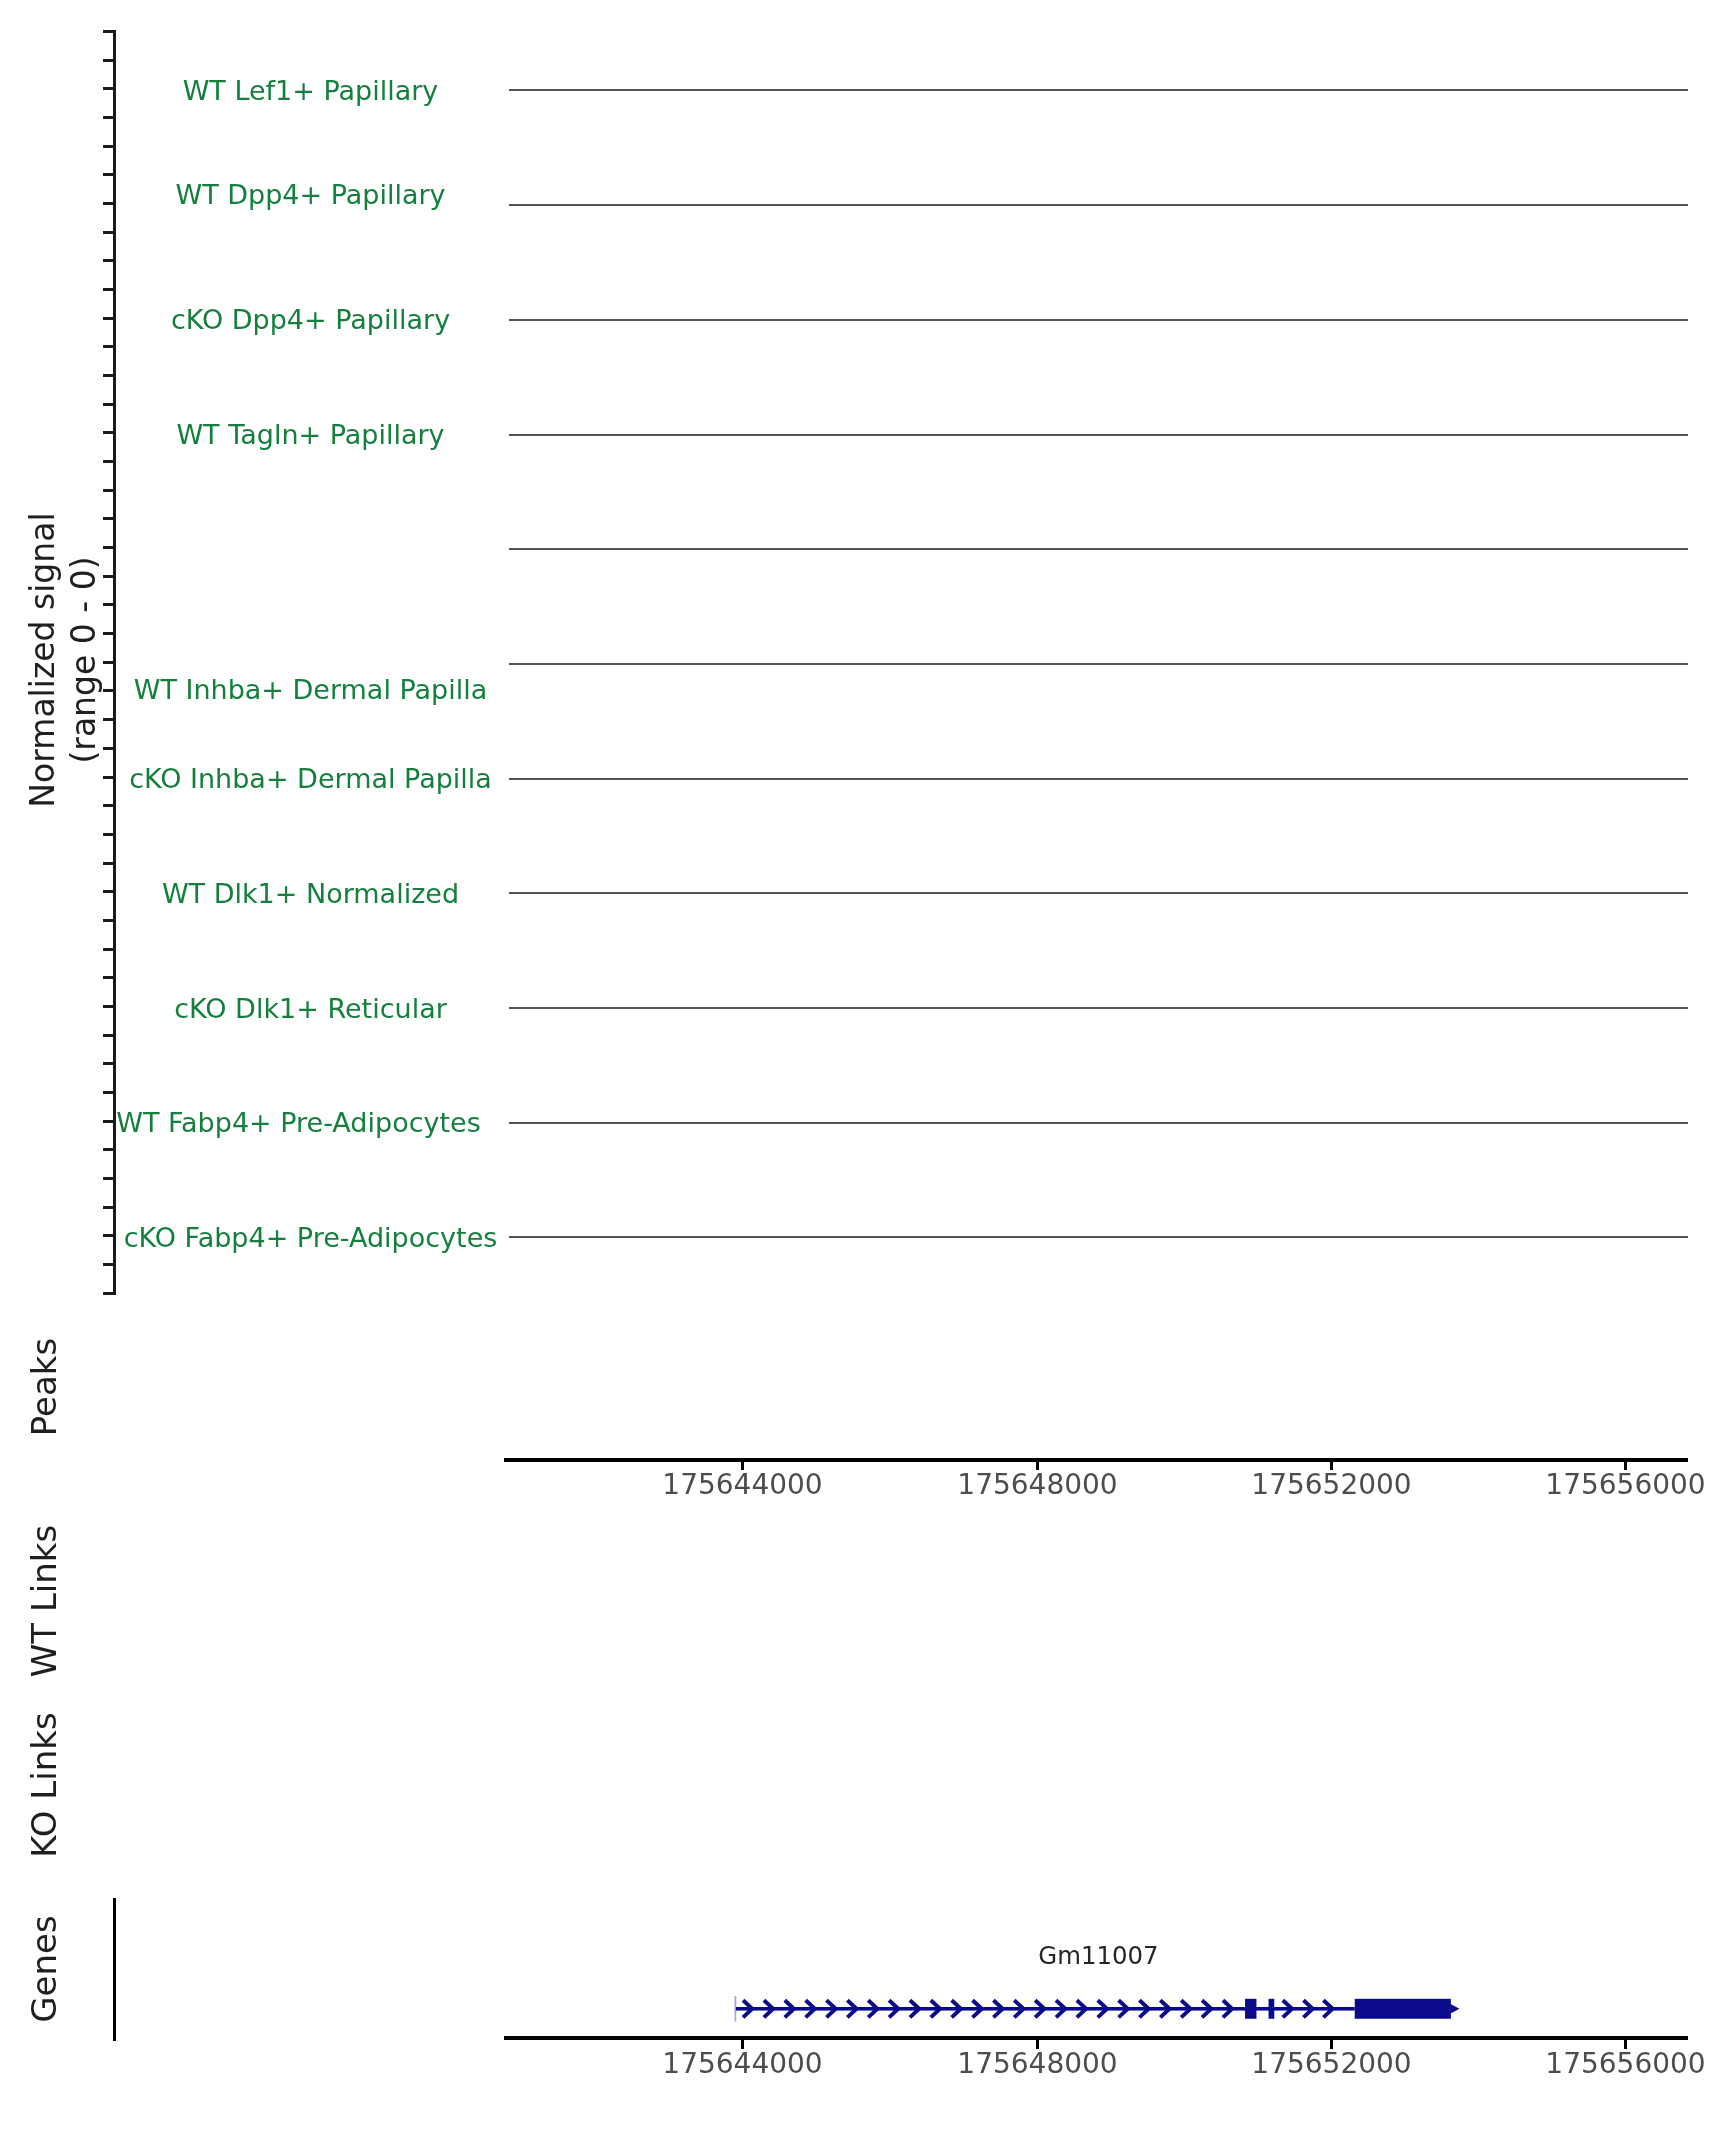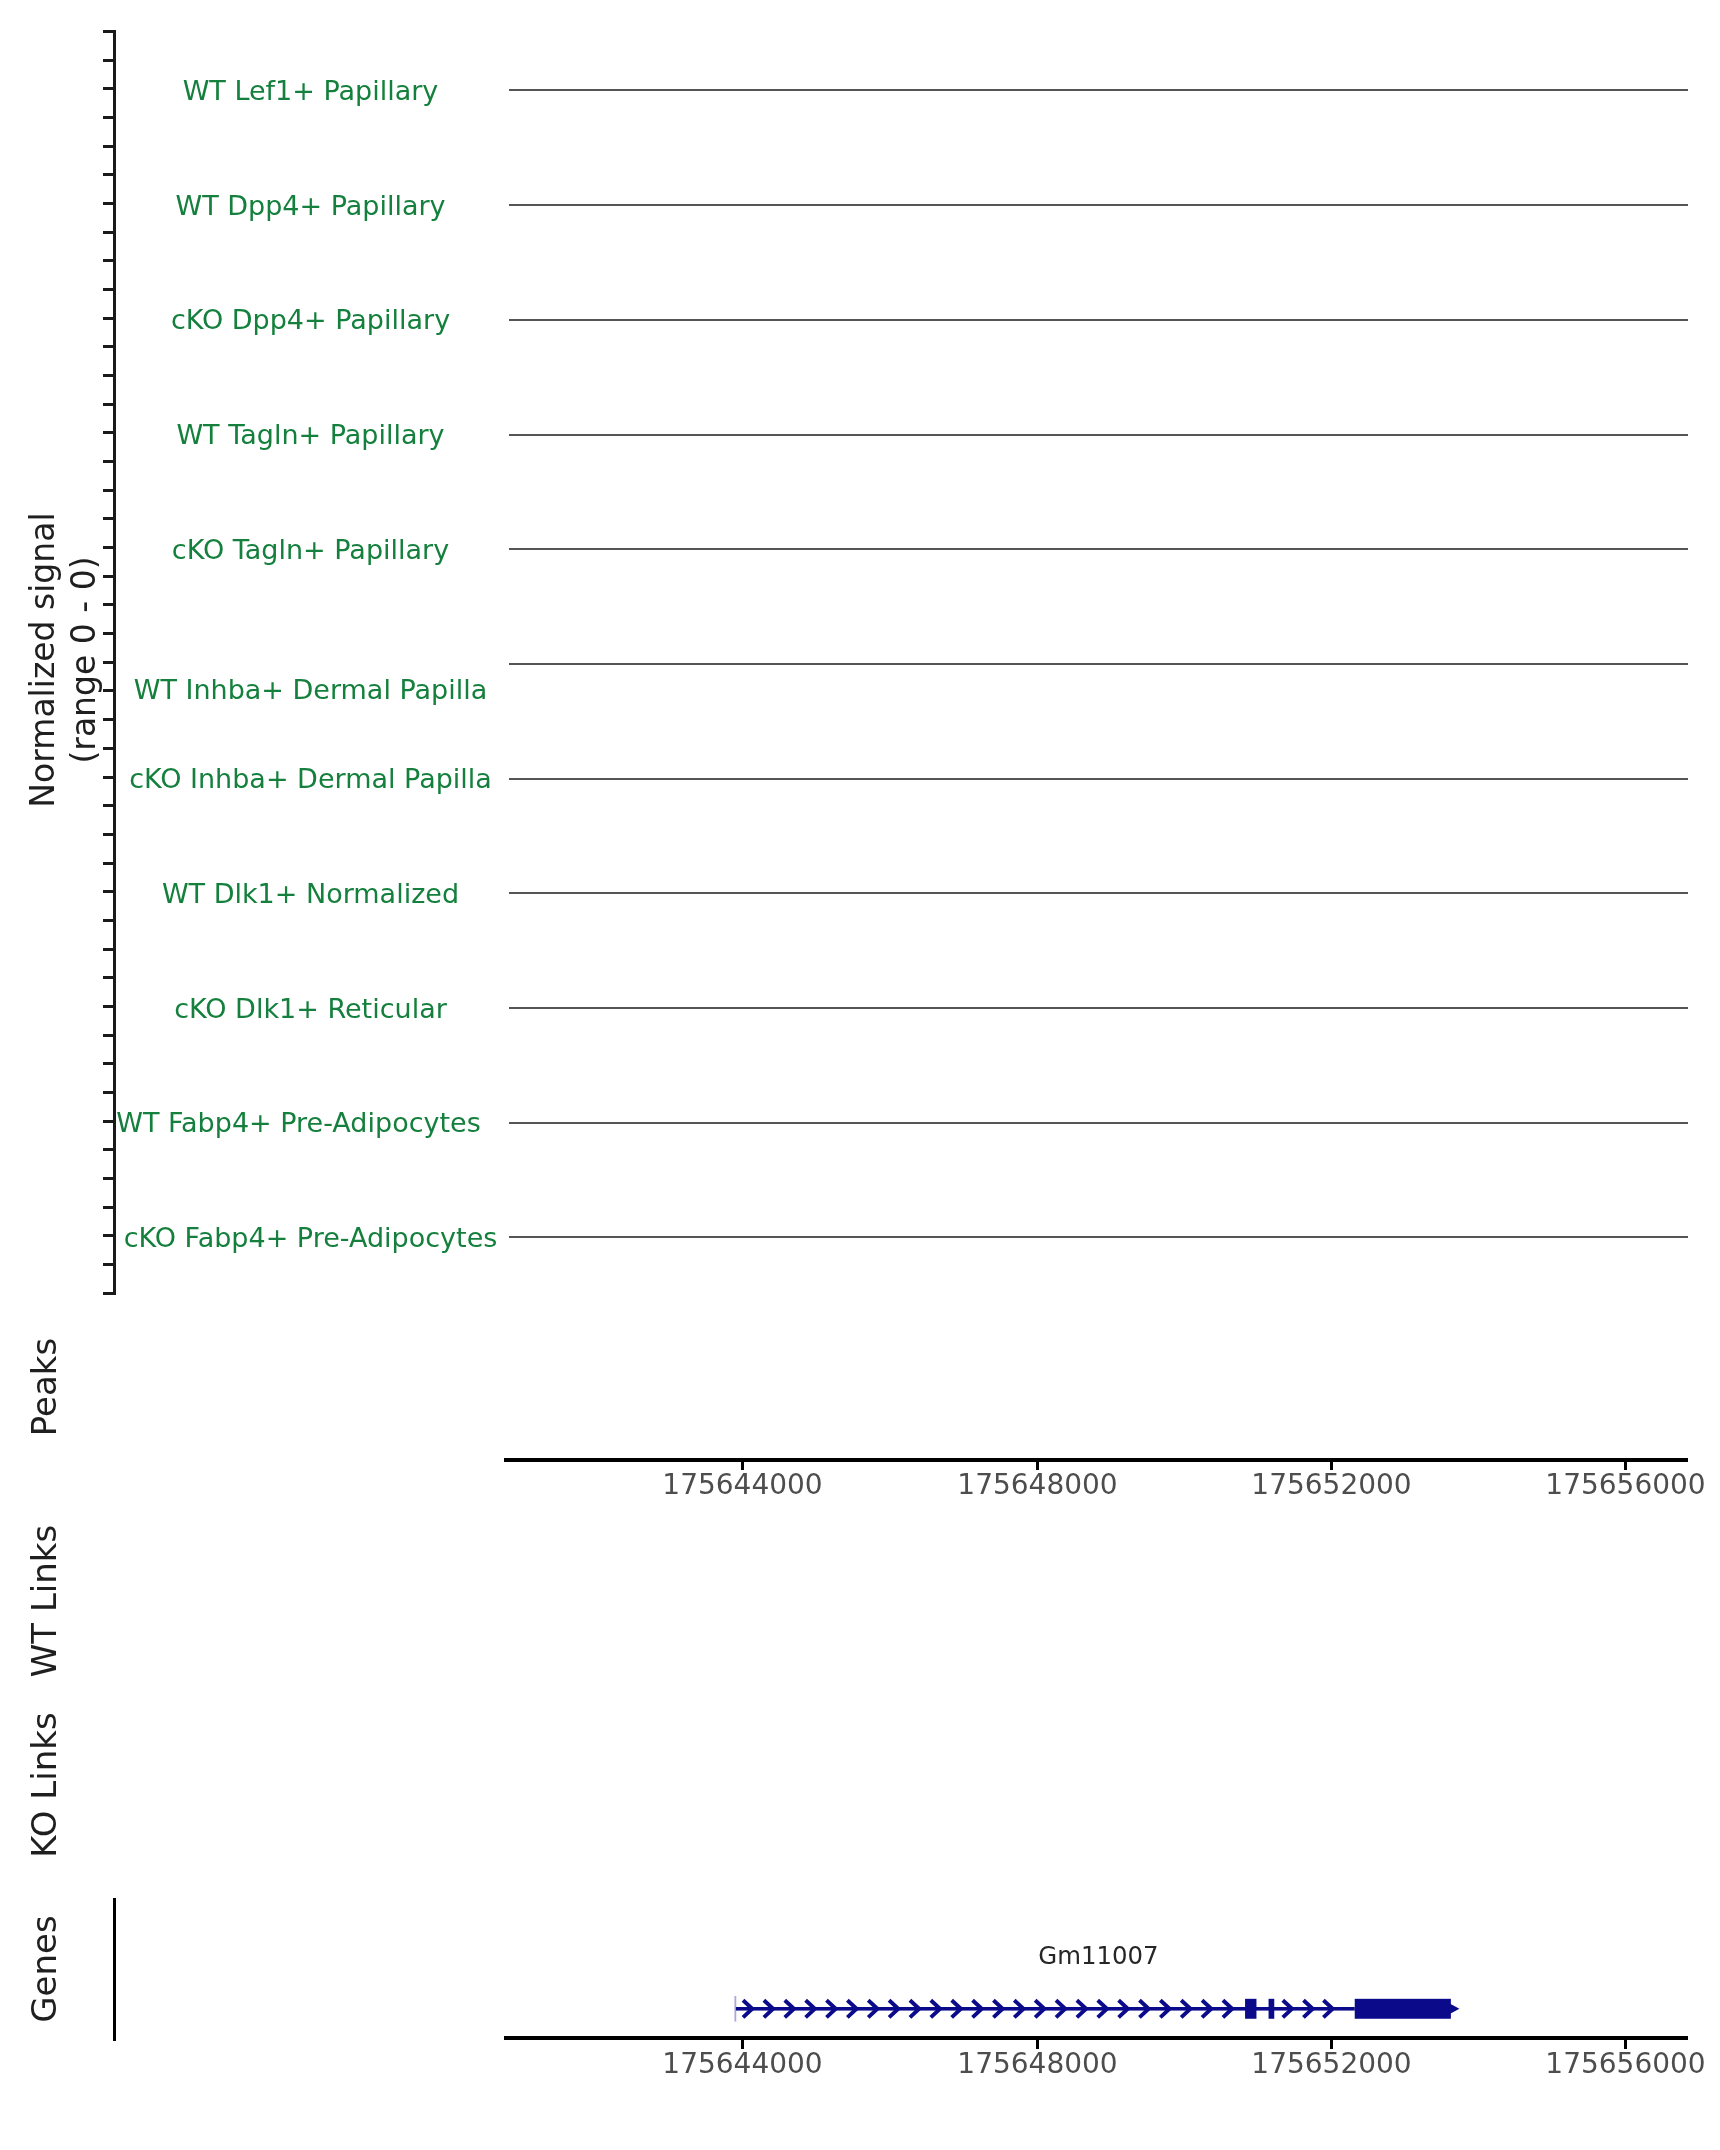--- a/index.html
+++ b/index.html
@@ -143,27 +143,26 @@
     <div class="y-tick" style="left: 103px; top: 1091px; width: 10px; height: 3.2px;"></div>
     <div class="y-tick" style="left: 103px; top: 1120px; width: 10px; height: 3.2px;"></div>
     <div class="y-tick" style="left: 103px; top: 1148px; width: 10px; height: 3.2px;"></div>
     <div class="y-tick" style="left: 103px; top: 1177px; width: 10px; height: 3.2px;"></div>
     <div class="y-tick" style="left: 103px; top: 1206px; width: 10px; height: 3.2px;"></div>
     <div class="y-tick" style="left: 103px; top: 1234px; width: 10px; height: 3.2px;"></div>
     <div class="y-tick" style="left: 103px; top: 1263px; width: 10px; height: 3.2px;"></div>
     <div class="y-tick" style="left: 103px; top: 1292px; width: 10px; height: 3.2px;"></div>
     <div class="track-label" style="left: 74px; top: 71px;">WT Lef1+ Papillary</div>
     <div class="track-line" style="left: 509px; top: 89px; width: 1179px; height: 1.8px; background: rgb(85, 85, 85);"></div>
-    <div class="track-label" style="left: 74px; top: 186px;">WT Dpp4+ Papillary</div>
+    <div class="track-label" style="left: 74px; top: 175px;">WT Dpp4+ Papillary</div>
     <div class="track-line" style="left: 509px; top: 204px; width: 1179px; height: 1.8px; background: rgb(85, 85, 85);"></div>
     <div class="track-label" style="left: 74px; top: 300px;">cKO Dpp4+ Papillary</div>
     <div class="track-line" style="left: 509px; top: 319px; width: 1179px; height: 1.8px; background: rgb(85, 85, 85);"></div>
     <div class="track-label" style="left: 74px; top: 415px;">WT Tagln+ Papillary</div>
     <div class="track-line" style="left: 509px; top: 434px; width: 1179px; height: 1.8px; background: rgb(85, 85, 85);"></div>
-    <div class="track-label" style="left: 74px; top: 530px;">cKO Tagln+ Papillary</div>
     <div class="track-line" style="left: 509px; top: 548px; width: 1179px; height: 1.8px; background: rgb(85, 85, 85);"></div>
     <div class="track-label" style="left: 74px; top: 644px; margin-top: 26px;">WT Inhba+ Dermal Papilla</div>
     <div class="track-line" style="left: 509px; top: 663px; width: 1179px; height: 1.8px; background: rgb(85, 85, 85);"></div>
     <div class="track-label" style="left: 74px; top: 759px;">cKO Inhba+ Dermal Papilla</div>
     <div class="track-line" style="left: 509px; top: 778px; width: 1179px; height: 1.8px; background: rgb(85, 85, 85);"></div>
     <div class="track-label" style="left: 74px; top: 874px;">WT Dlk1+ Normalized</div>
     <div class="track-line" style="left: 509px; top: 892px; width: 1179px; height: 1.8px; background: rgb(85, 85, 85);"></div>
     <div class="track-label" style="left: 74px; top: 989px;">cKO Dlk1+ Reticular</div>
     <div class="track-line" style="left: 509px; top: 1007px; width: 1179px; height: 1.8px; background: rgb(85, 85, 85);"></div>
     <div class="track-label" style="left: 62px; top: 1103px;">WT Fabp4+ Pre-Adipocytes</div>

